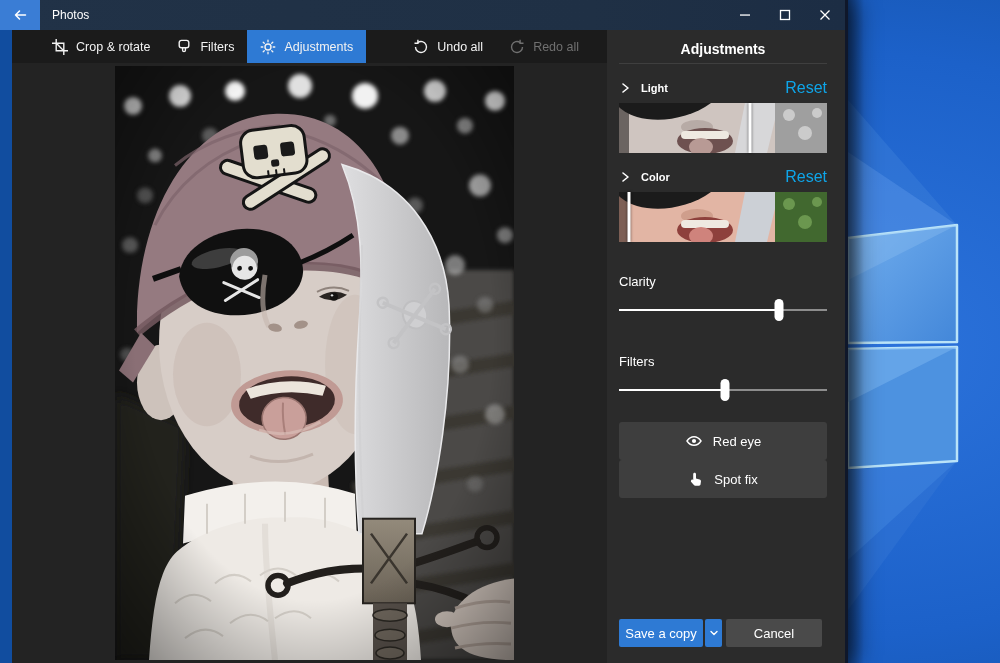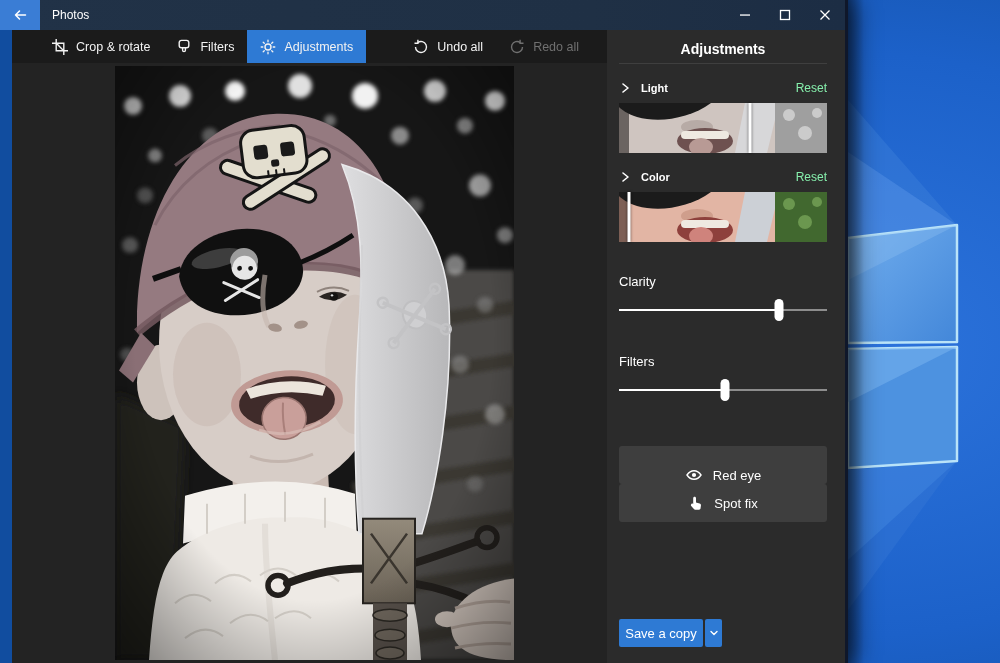--- a/index.html
+++ b/index.html
@@ -31,41 +31,41 @@
   .tool.disabled{color:#707070;cursor:default;}
   .canvas{flex:1;background:#232323;position:relative;}
   .photo{position:absolute;left:103px;top:3px;width:399px;height:594px;display:block;}
 
   
   .panel{width:238px;background:#2b2b2b;position:relative;padding:0 18px 0 12px;}
   .panel-title{text-align:center;font-size:14px;font-weight:bold;padding-top:11px;height:26px;}
   .divider{height:1px;background:#3f3f3f;margin-top:7px;}
   .section-row{display:flex;align-items:center;margin-top:15px;height:18px;gap:10px;}
   .section-row .label{font-size:11px;font-weight:bold;}
-  .reset{margin-left:auto;font-size:12px;color:#86efac;cursor:pointer;}
+  .reset{margin-left:auto;font-size:16px;color:#0ea5e9;cursor:pointer;}
   .strip{position:relative;height:50px;margin-top:6px;cursor:pointer;}
   .strip svg{display:block;width:208px;height:50px;}
   .strip-line{position:absolute;top:0;bottom:0;width:3px;background:#fff;
               left:var(--pct,50%);transform:translateX(-50%);box-shadow:0 0 3px rgba(0,0,0,.6);}
   .strip-light{--skin:#cfc5c0;--shade:#a4968f;--mouth:#6e5150;--tongue:#b89a95;
                --blade:#d7d7d9;--right:#9f9f9f;--dot:#d6d6d6;--edge:#6b6461;}
   .strip-color{--skin:#e2b5a4;--shade:#c08a78;--mouth:#8e403c;--tongue:#cf837c;
                --blade:#ccd0d6;--right:#41682f;--dot:#76a357;--edge:#7d5f55;}
 
   .slider-label{font-size:13px;margin-top:32px;}
   .slider{position:relative;height:24px;margin-top:9px;cursor:pointer;}
   .slider .track{position:absolute;left:0;right:0;top:11px;height:2px;background:#8d8d8d;}
   .slider .fill{height:100%;width:var(--pct,50%);background:#fff;}
   .slider .thumb{position:absolute;top:1px;left:var(--pct,50%);transform:translateX(-50%);
                  width:9px;height:22px;border-radius:4.5px;background:#fff;}
 
   .panel-btn{width:208px;height:38px;border:none;border-radius:3px;background:#3e3e3e;
              color:#fff;font-size:13px;font-family:inherit;display:flex;align-items:center;
              justify-content:center;gap:10px;cursor:pointer;}
-  .panel-btn.first{margin-top:44px;align-items:flex-end;}
+  .panel-btn.first{margin-top:20px;}
   .panel-btn + .panel-btn{margin-top:0;}
 
   .bottom-row{position:absolute;left:12px;right:23px;bottom:16px;display:flex;height:28px;border-radius:6px;}
   .bottom-row button{border:none;font-family:inherit;font-size:13px;color:#fff;cursor:pointer;}
   .save-btn{width:84px;background:#2e7ad4;border-radius:2px;}
   .save-dd{width:17px;background:#2e7ad4;border-radius:2px;margin-left:2px;
            display:flex;align-items:center;justify-content:center;padding:0;}
   .cancel-btn{flex:1;background:#4a4a4a;border-radius:2px;margin-left:4px;}
 </style>
 </head>
@@ -444,18 +444,19 @@
           <span>Spot fix</span>
         </button>
 
         <div class="bottom-row">
           <button class="save-btn">Save a copy</button>
           <button class="save-dd">
             <svg width="10" height="10" viewBox="0 0 10 10">
               <path d="M2,3.5 L5,6.5 L8,3.5" stroke="#fff" stroke-width="1.4" fill="none" stroke-linecap="round" stroke-linejoin="round"></path>
             </svg>
           </button>
+          <button class="cancel-btn">Cancel</button>
         </div>
       </aside>
 
     </div>
   </div>
 </div>
 
 </body></html>

